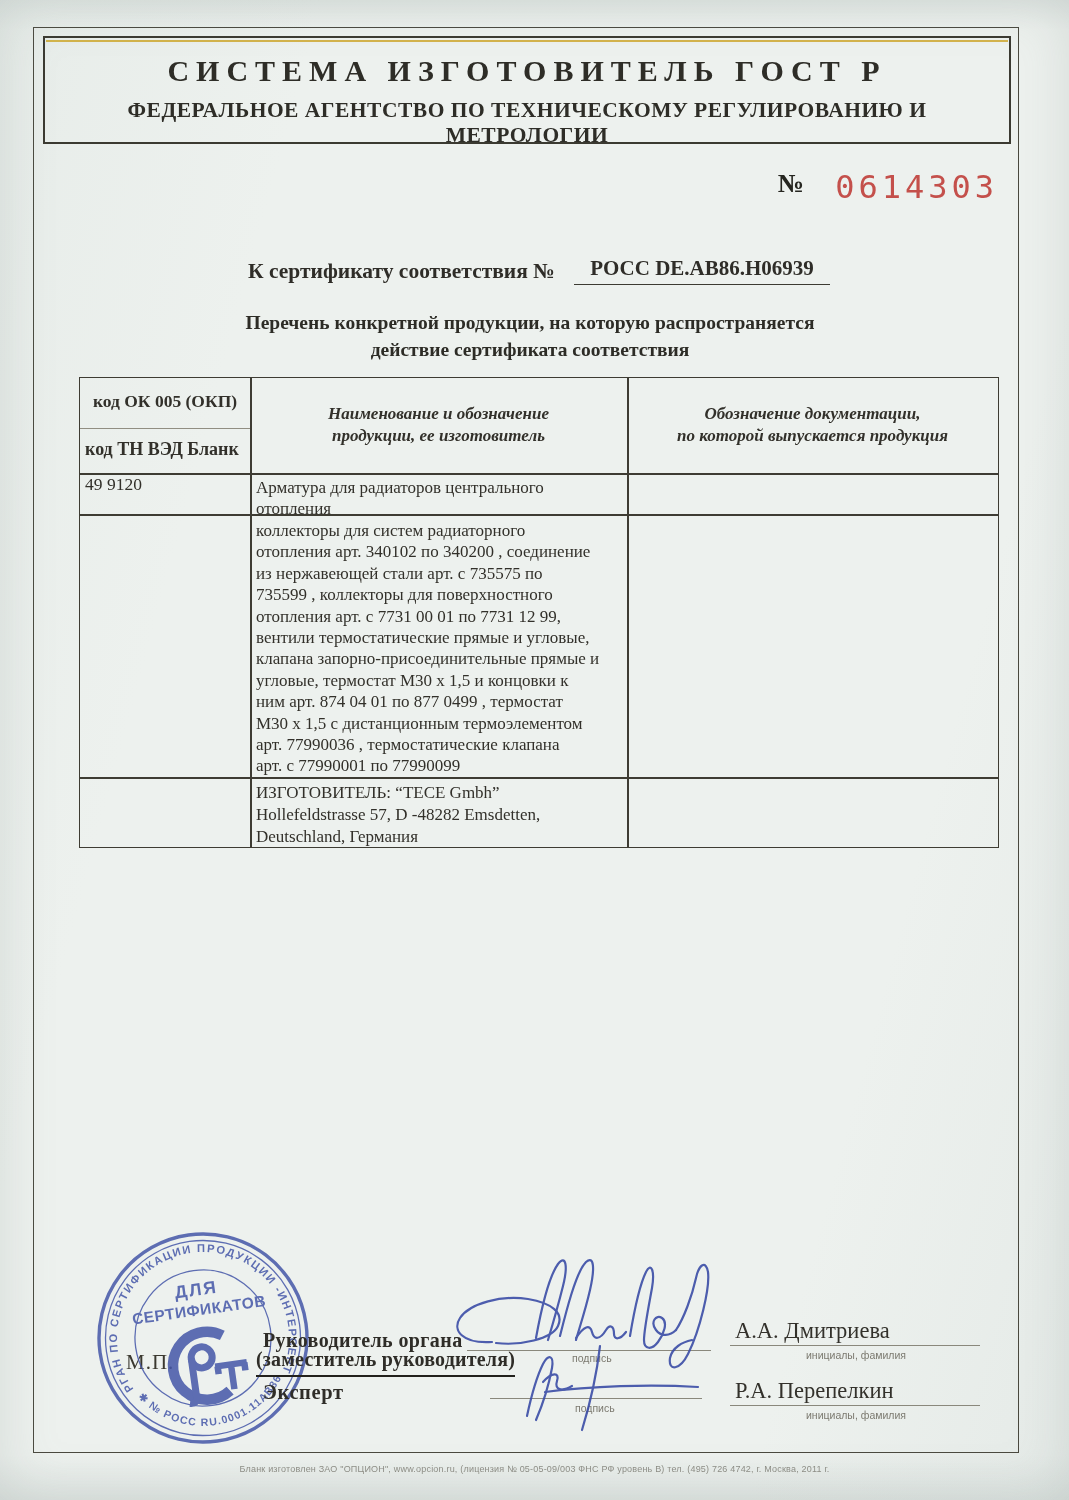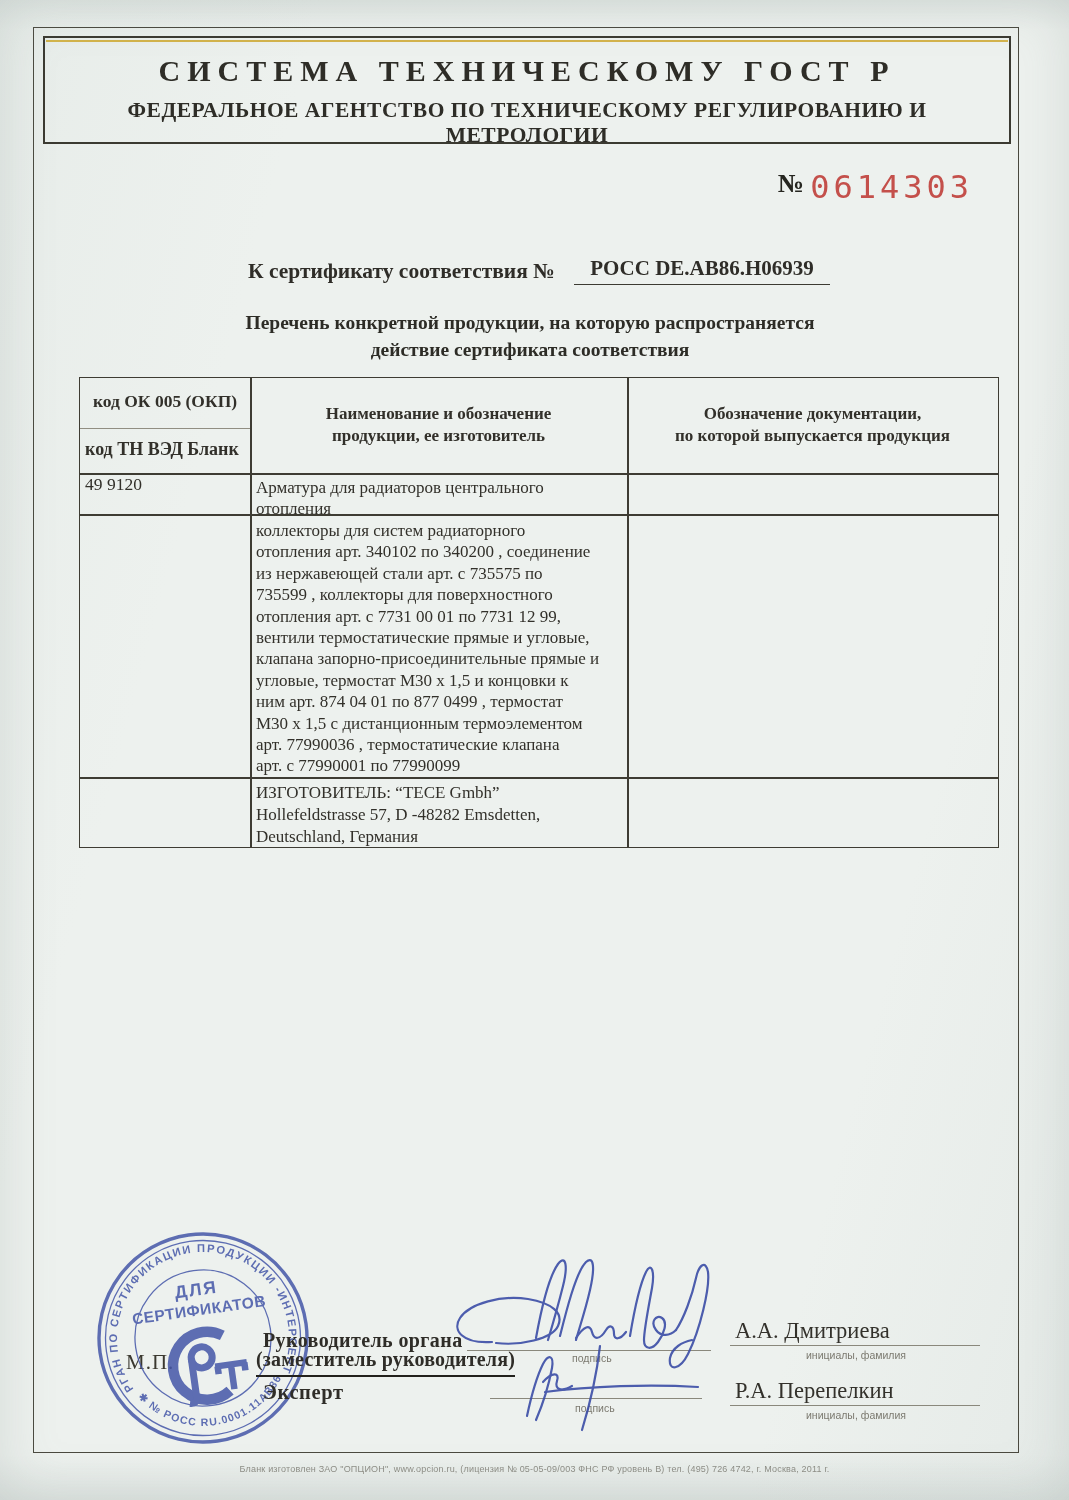--- a/index.html
+++ b/index.html
@@ -18,39 +18,39 @@
   .headbox{left:43px;top:36px;width:964px;height:104px;border:2px solid #3b3a31;}
   .goldline{position:absolute;left:1px;top:2px;right:1px;height:0;border-top:2.5px solid #cfa92f;opacity:.85;}
   .h1{position:absolute;left:0;right:0;top:16px;text-align:center;font-weight:bold;
       font-size:30px;letter-spacing:7px;color:#2e2d27;}
   .h2{position:absolute;left:0;right:0;top:60px;text-align:center;font-weight:bold;
       font-size:21.5px;letter-spacing:.5px;color:#2e2d27;}
   
   .docnum{left:778px;top:168px;white-space:nowrap;}
   .docnum .no{font-size:26px;font-weight:bold;color:#262620;vertical-align:6px;}
   .docnum .val{font-family:"DejaVu Sans Mono", monospace;font-size:32px;color:#c4504b;
-               letter-spacing:4px;margin-left:2px;}
+               letter-spacing:4px;margin-left:27px;}
   .title{left:60px;top:202px;width:940px;text-align:center;font-size:31px;font-weight:bold;
          letter-spacing:3px;color:#2c2b25;}
   .certline{left:248px;top:259px;font-size:21.5px;font-weight:bold;white-space:nowrap;}
   .certline .val{display:inline-block;font-weight:bold;font-size:21px;margin-left:14px;
                  padding:0 16px 3px 16px;border-bottom:1.6px solid #3c3b32;transform:translateY(-3px);}
   .intro{left:60px;top:309px;width:940px;text-align:center;font-size:19.5px;font-weight:bold;
          line-height:27px;white-space:pre-line;color:#2d2c26;}
   
   .tbl{left:63px;top:377px;width:920px;height:471px;border:1.8px solid #3e3c33;box-sizing:border-box;margin-left:16px;}
   .line{position:absolute;background:#3e3c33;}
   .v1{left:170px;top:0;bottom:0;width:1.6px;}
   .v2{left:547px;top:0;bottom:0;width:1.6px;}
   .hA{left:0;right:0;top:95px;height:1.8px;}
   .hB{left:0;right:0;top:136px;height:1.5px;}
   .hC{left:0;right:0;top:399px;height:1.5px;}
   .hSep{position:absolute;left:0;width:170px;top:50px;height:1px;background:#918e82;}
   .cell{position:absolute;font-size:17px;color:#32302a;}
-  .th{font-weight:bold;text-align:center;white-space:pre-line;line-height:22px;}
+  .th{font-weight:bold;text-align:center;white-space:pre-line;line-height:22px;font-style:italic;}
   .c1top{left:0;top:13px;width:170px;font-weight:bold;text-align:center;font-size:17.5px;}
   .c1bot{left:5px;top:61px;font-weight:bold;font-size:18px;}
   .hc2{left:170px;top:25px;width:377px;}
   .hc3{left:547px;top:25px;width:371px;}
   .r1c1{left:5px;top:96px;font-size:17.5px;}
   .body-cell{white-space:pre-line;line-height:21.4px;}
   .r1c2{left:176px;top:100px;width:368px;line-height:20.5px;}
   .r2c2{left:176px;top:142px;width:370px;}
   .r3c2{left:176px;top:404px;width:370px;line-height:22px;}
   
@@ -82,21 +82,21 @@
 </style>
 </head>
 <body>
 
 <div class="page">
 
   <div class="abs frame"></div>
 
   <div class="abs headbox">
     <div class="goldline"></div>
-    <div class="h1">СИСТЕМА ТЕХНИЧЕСКОМУ ГОСТ Р</div>
+    <div class="h1">СИСТЕМА ИЗГОТОВИТЕЛЬ ГОСТ Р</div>
     <div class="h2">ФЕДЕРАЛЬНОЕ АГЕНТСТВО ПО ТЕХНИЧЕСКОМУ РЕГУЛИРОВАНИЮ И МЕТРОЛОГИИ</div>
   </div>
 
   <div class="abs docnum">
     <span class="no">№</span>
     <span class="val">0614303</span>
   </div>
 
 
   <div class="abs certline">

